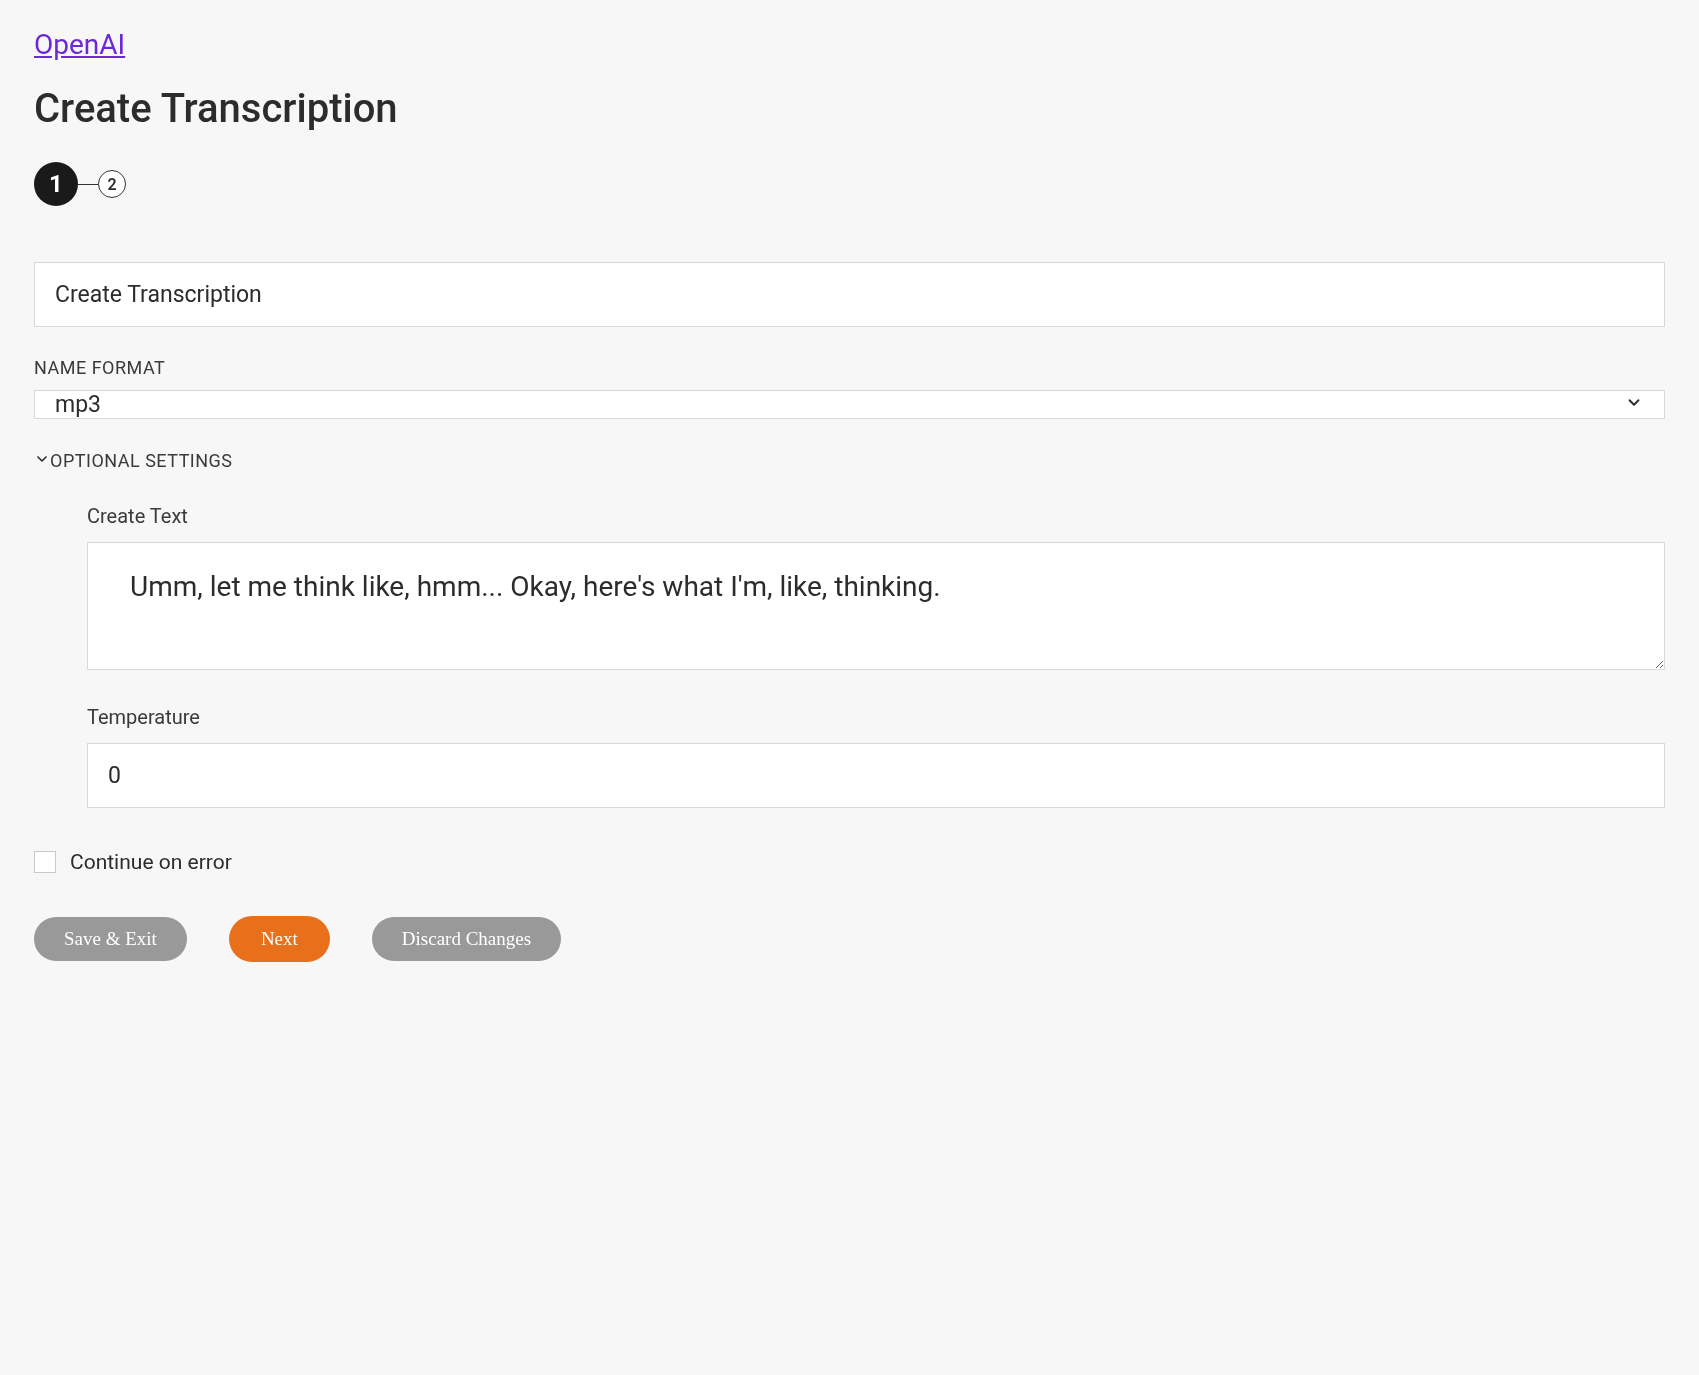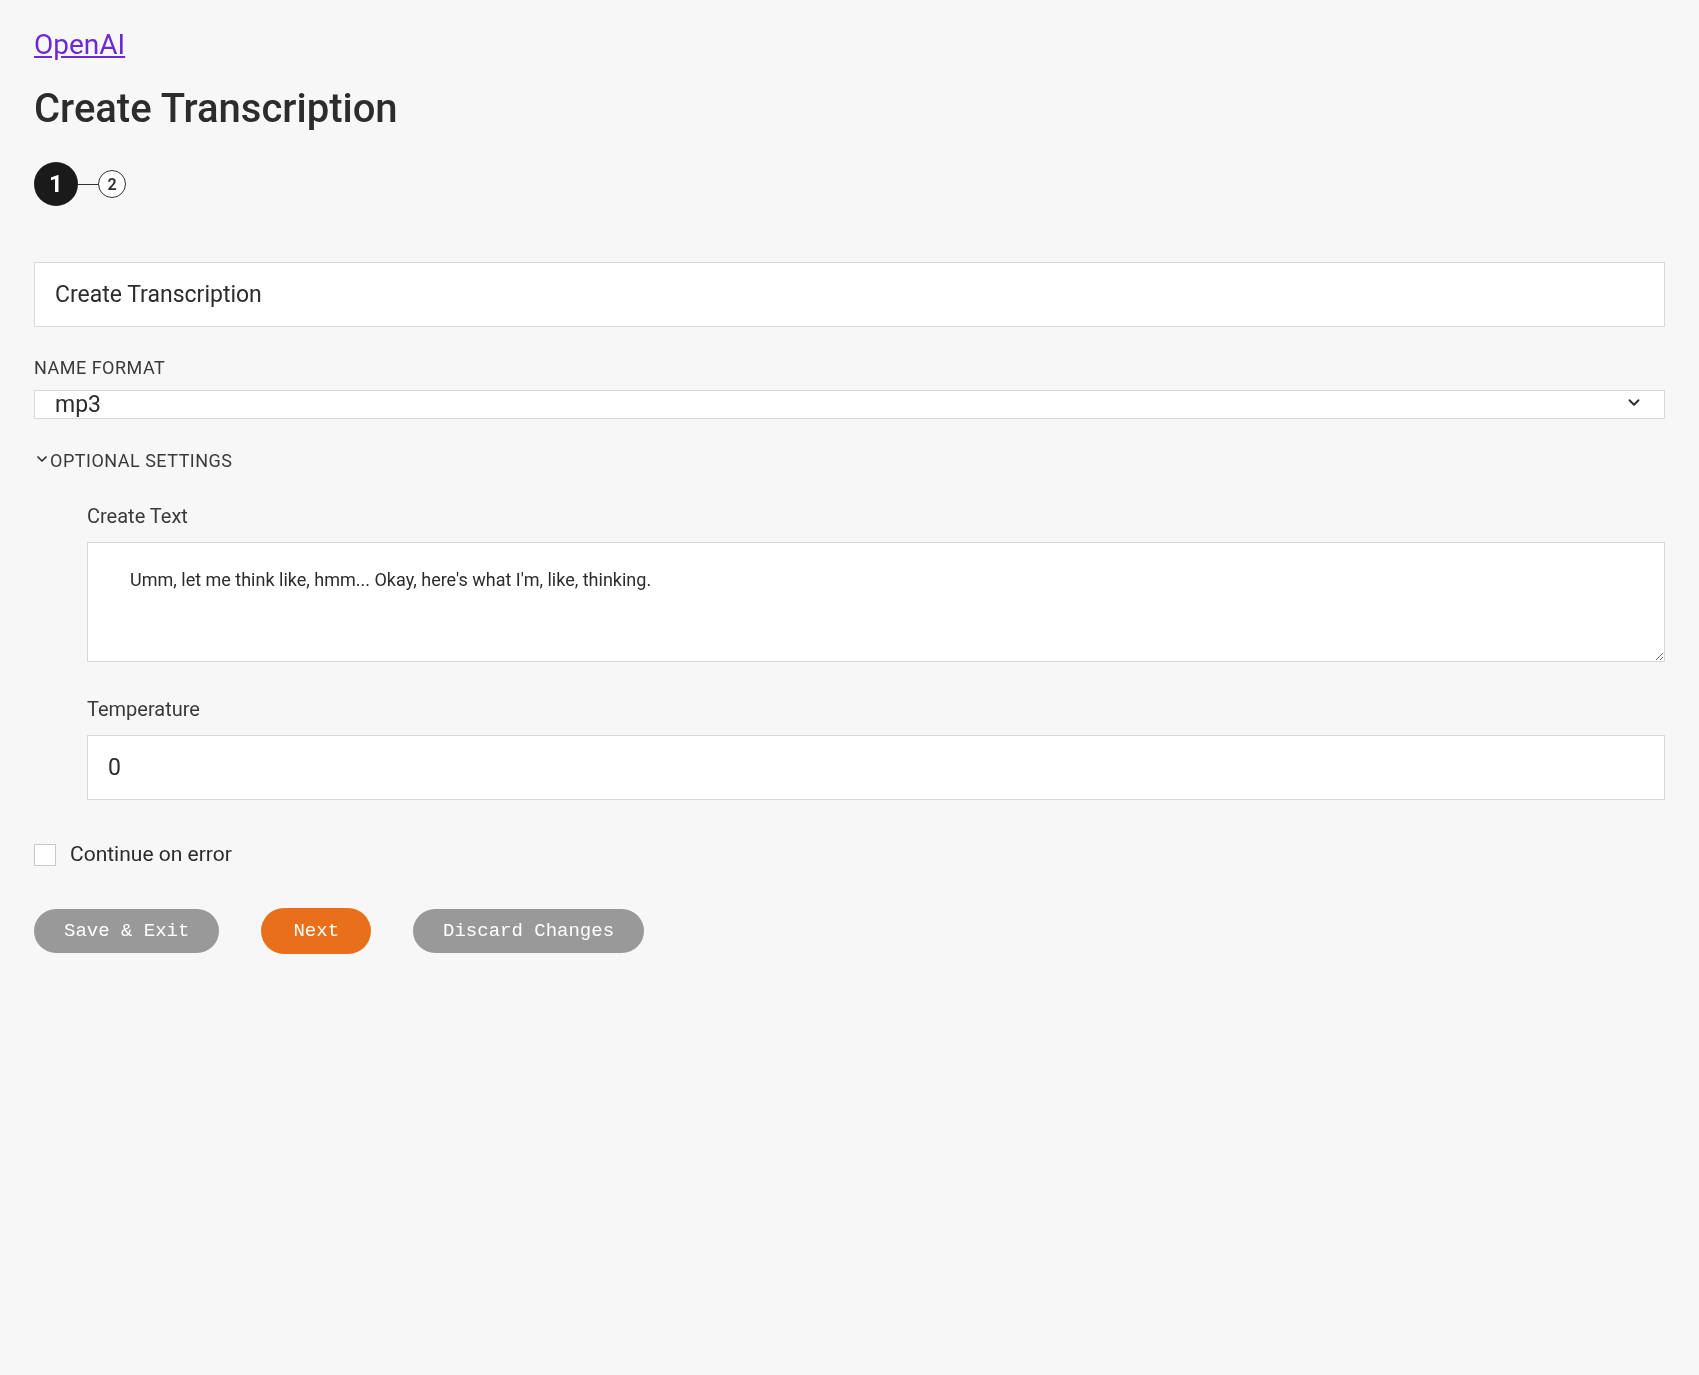--- a/index.html
+++ b/index.html
@@ -127,36 +127,36 @@
     }
     .sub-label {
       font-size: 20px;
       color: #3a3a3a;
       display: block;
       margin-bottom: 14px;
     }
     .form-textarea {
       width: 100%;
       padding: 24px 42px;
-      font-size: 18px;
+      font-size: 28px;
       border: 1px solid #d9d9d9;
       background-color: #ffffff;
       color: #2c2c2c;
       font-family: inherit;
       outline: none;
       resize: vertical;
       min-height: 120px;
       line-height: 1.4;
     }
     .sub-group {
       margin-bottom: 30px;
     }
     .checkbox-group {
       display: flex;
-      align-items: flex-end;
+      align-items: center;
       gap: 14px;
       margin-bottom: 42px;
       margin-top: 42px;
     }
     .checkbox {
       width: 22px;
       height: 22px;
       border: 1px solid #c9c9c9;
       background-color: #ffffff;
       cursor: pointer;
@@ -170,21 +170,21 @@
       gap: 42px;
       align-items: center;
     }
     .btn {
       padding: 11px 30px;
       border-radius: 999px;
       border: none;
       font-size: 19px;
       font-weight: 500;
       cursor: pointer;
-      font-family: Liberation Mono, monospace;
+      font-family: Liberation Serif, serif;
       color: #ffffff;
     }
     .btn-secondary {
       background-color: #999999;
     }
     .btn-primary {
       background-color: #e8701a;
       padding: 12px 32px;
     }
   </style>

